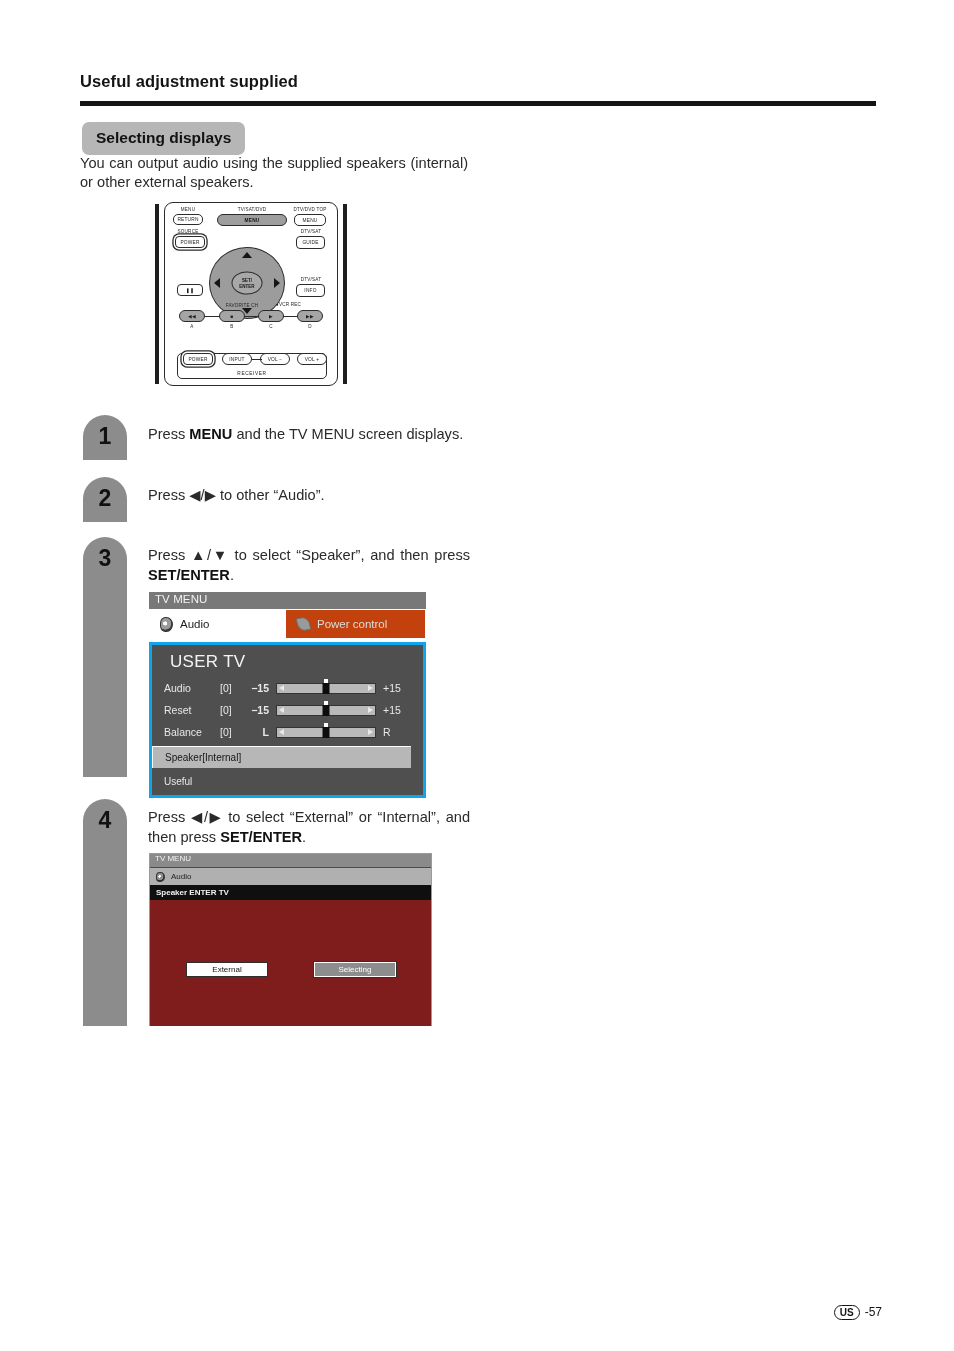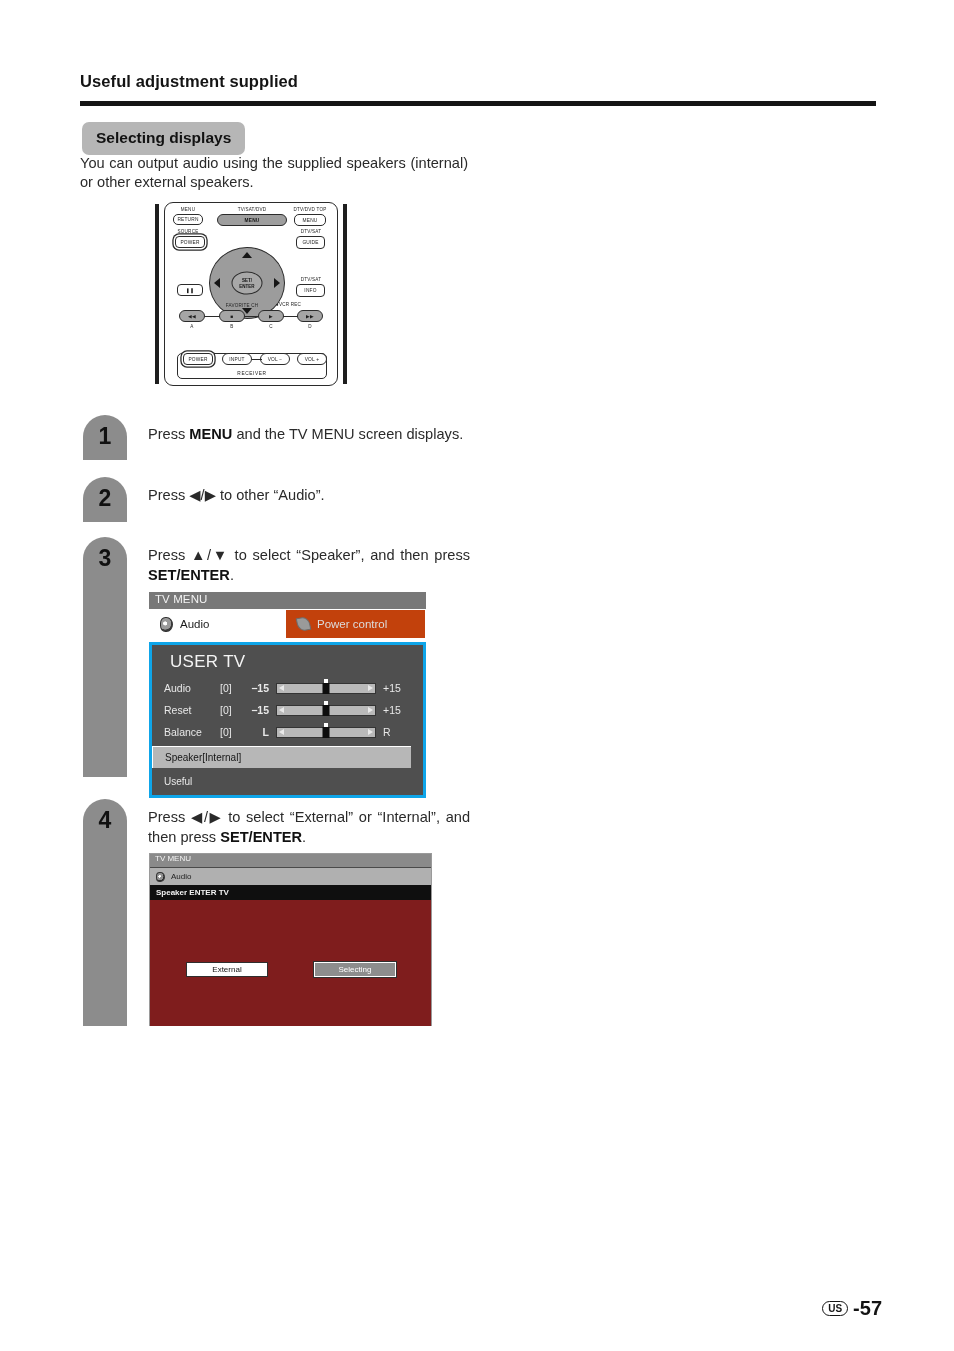--- a/index.html
+++ b/index.html
@@ -208,21 +208,21 @@
   .osd4-btn.external { left:36px; background:#ffffff; color:#141414; border:1px solid #2e2e2e; }
   .osd4-btn.internal { right:35px; background:#8d8d8d; color:#ffffff;
                        border:1.5px solid #ffffff; outline:1px solid #2e2e2e; }
 
   
   .footer { position:absolute; right:72px; bottom:31px; display:flex; align-items:center; gap:5px; }
   .us-badge {
     border:1.6px solid #141414; border-radius:9px;
     font-size:10px; font-weight:bold; padding:1px 5px 1.5px 5px; color:#141414;
   }
-  .pg-num { font-size:20px; font-weight:bold; color:#141414; }
+  .pg-num { font-size:12px; font-weight:normal; color:#141414; }
 </style>
 </head>
 <body>
 
 <div class="page-header">
   <h1>Useful adjustment supplied</h1>
 </div>
 <div class="header-rule"></div>
 
 <div class="section-chip">Selecting displays</div>

